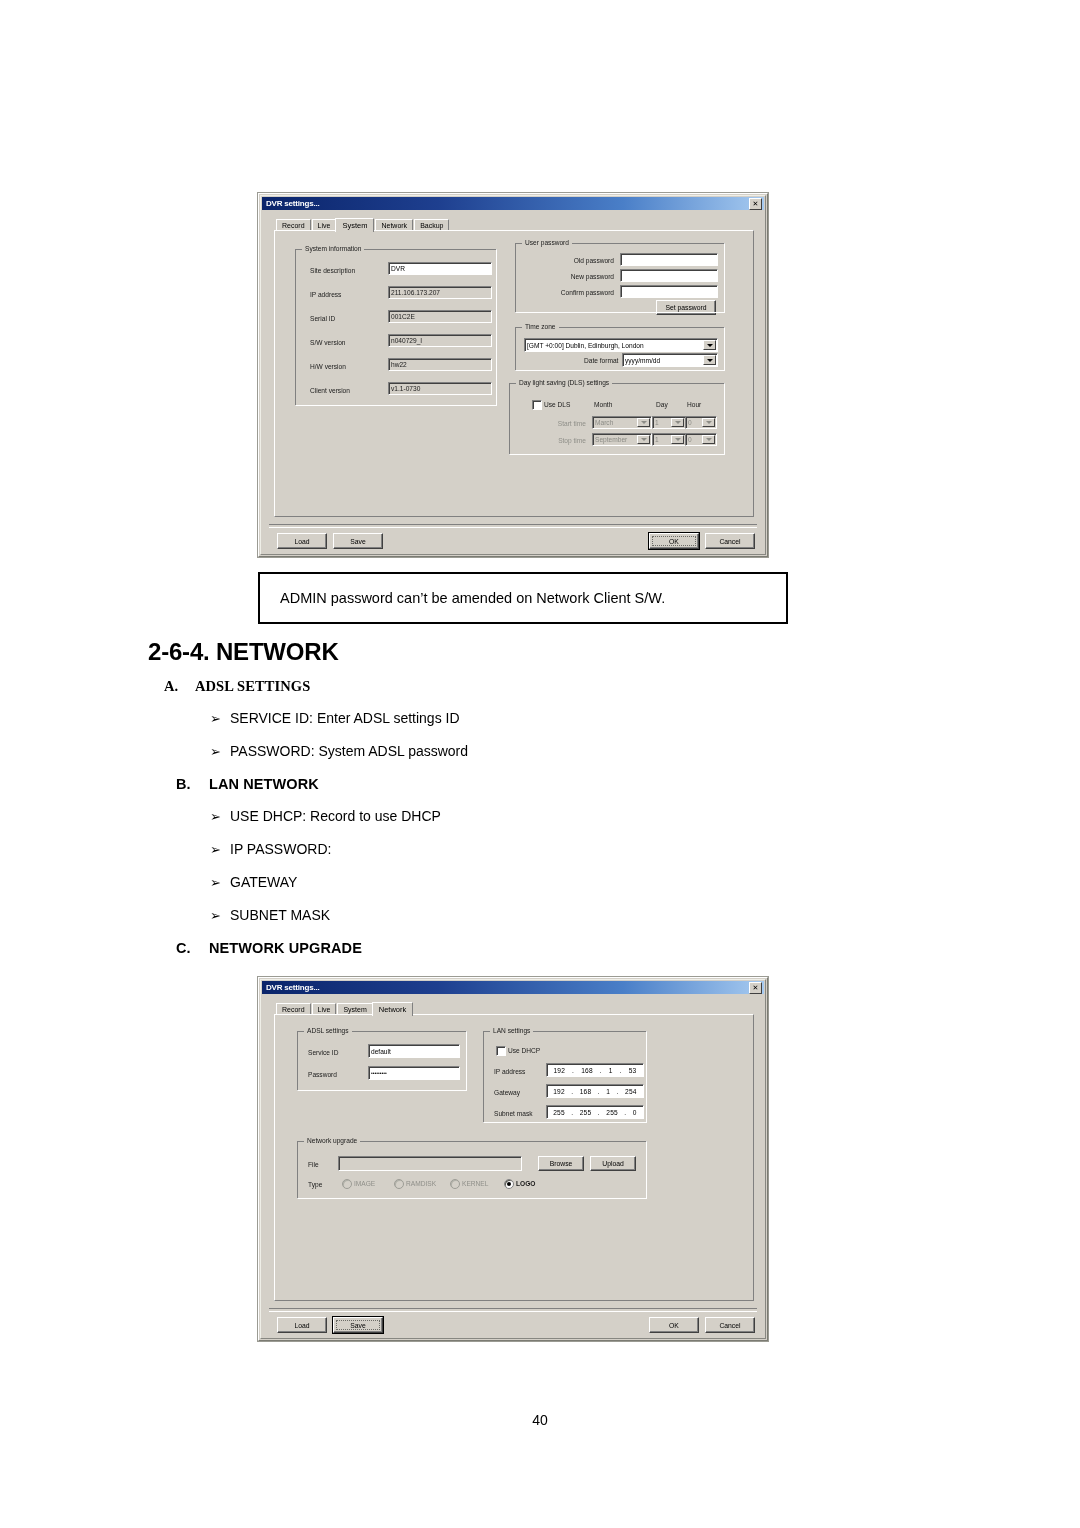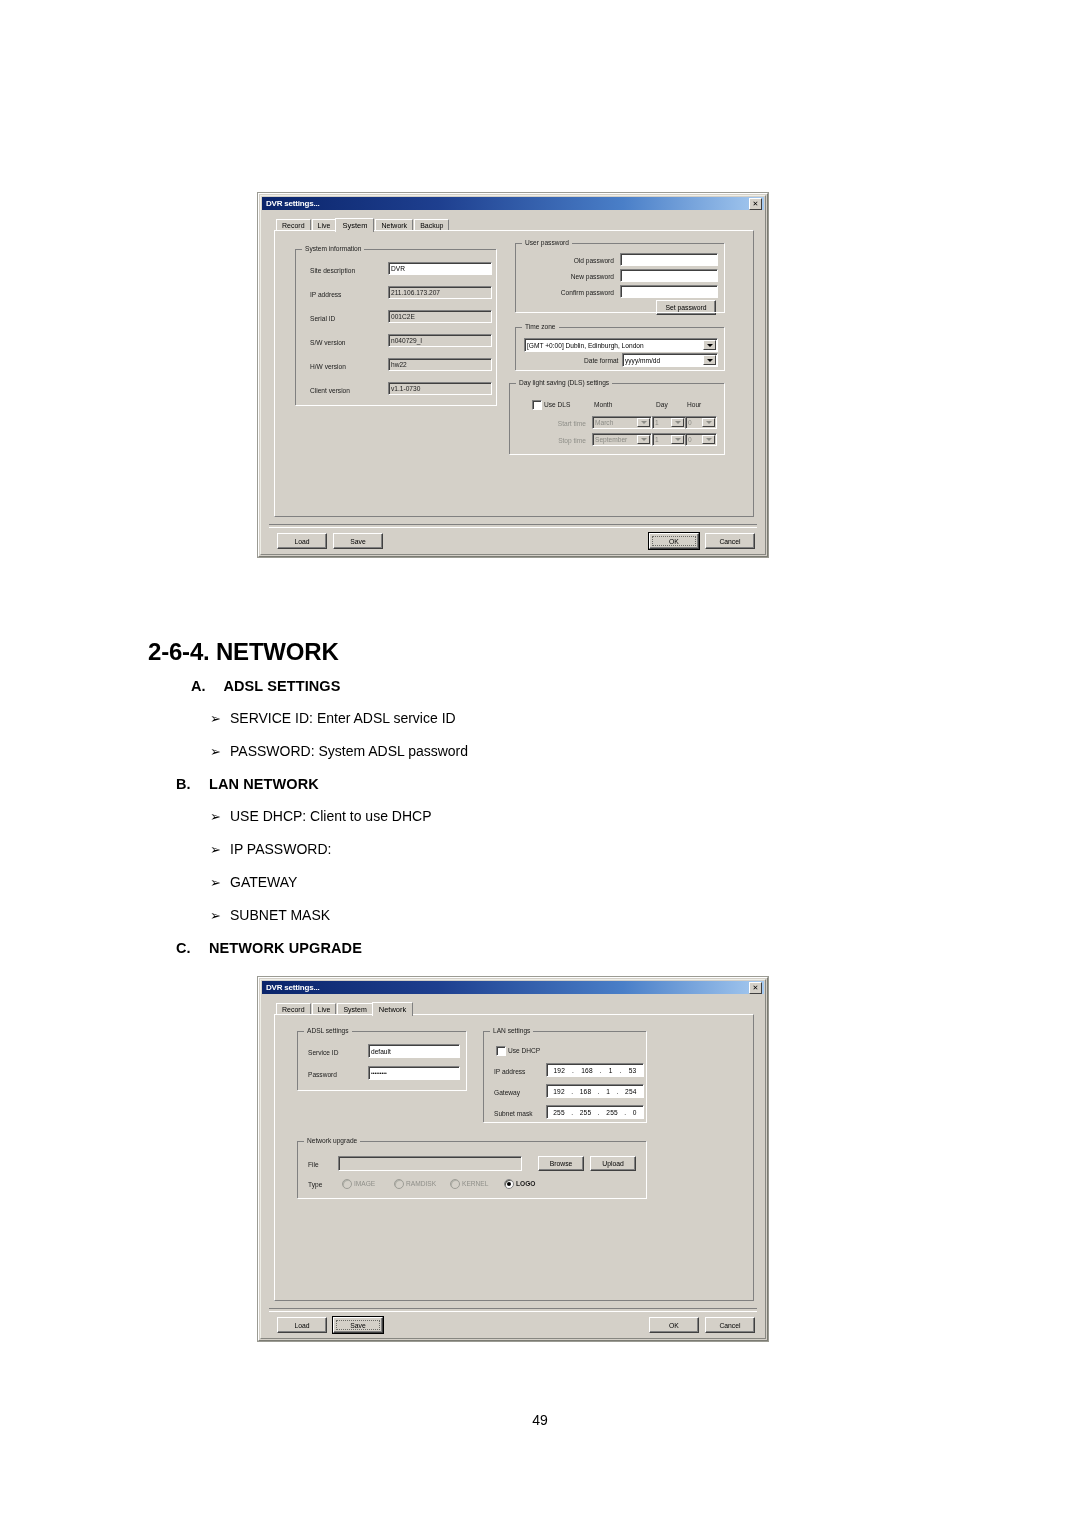--- a/index.html
+++ b/index.html
@@ -305,47 +305,50 @@
     <div class="hr-etch" style="left:10px;top:330px;width:488px;"></div>
     <div class="btn" style="left:18px;top:339px;width:48px;height:14px;">Load</div>
     <div class="btn" style="left:74px;top:339px;width:48px;height:14px;">Save</div>
     <div class="btn focus" style="left:390px;top:339px;width:48px;height:14px;">
       <span class="inner-dot"></span>
       <span>OK</span>
     </div>
     <div class="btn" style="left:446px;top:339px;width:48px;height:14px;">Cancel</div>
   </div>
 
+  <div class="note-box" style="left:258px;top:572px;width:506px;height:48px;">
+    <span>ADMIN password can’t be amended on Network Client S/W.</span>
+  </div>
 
   <div class="h1" style="left:148px;top:638px;">2-6-4. NETWORK</div>
 
-  <div class="h2" style="left:191px;top:678px;">
+  <div class="h2" style="left:164px;top:678px;font-family:Liberation Serif, serif;">
     <span>A.</span>
     <span style="display:inline-block;width:10px;"></span>
     <span>ADSL SETTINGS</span>
   </div>
 
   <div class="bullet" style="left:210px;top:710px;">
     <span class="arw">➢</span>
-    <span>SERVICE ID: Enter ADSL service ID</span>
+    <span>SERVICE ID: Enter ADSL settings ID</span>
   </div>
   <div class="bullet" style="left:210px;top:743px;">
     <span class="arw">➢</span>
     <span>PASSWORD: System ADSL password</span>
   </div>
 
   <div class="h2" style="left:176px;top:776px;">
     <span>B.</span>
     <span style="display:inline-block;width:10px;"></span>
     <span>LAN NETWORK</span>
   </div>
 
   <div class="bullet" style="left:210px;top:808px;">
     <span class="arw">➢</span>
-    <span>USE DHCP: Client to use DHCP</span>
+    <span>USE DHCP: Record to use DHCP</span>
   </div>
   <div class="bullet" style="left:210px;top:841px;">
     <span class="arw">➢</span>
     <span>IP PASSWORD:</span>
   </div>
   <div class="bullet" style="left:210px;top:874px;">
     <span class="arw">➢</span>
     <span>GATEWAY</span>
   </div>
   <div class="bullet" style="left:210px;top:907px;">
@@ -456,15 +459,15 @@
     <div class="hr-etch" style="left:10px;top:330px;width:488px;"></div>
     <div class="btn" style="left:18px;top:339px;width:48px;height:14px;">Load</div>
     <div class="btn focus" style="left:74px;top:339px;width:48px;height:14px;">
       <span class="inner-dot"></span>
       <span>Save</span>
     </div>
     <div class="btn" style="left:390px;top:339px;width:48px;height:14px;">OK</div>
     <div class="btn" style="left:446px;top:339px;width:48px;height:14px;">Cancel</div>
   </div>
 
-  <div class="pageno" style="left:480px;top:1412px;width:120px;">49</div>
+  <div class="pageno" style="left:480px;top:1412px;width:120px;">40</div>
 
 </div>
 
 </body></html>

